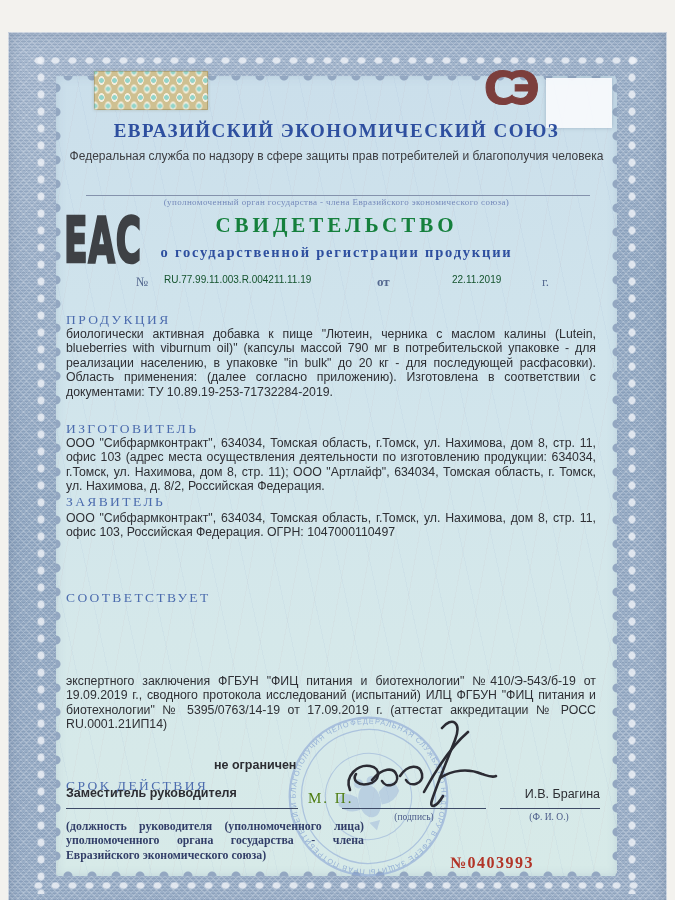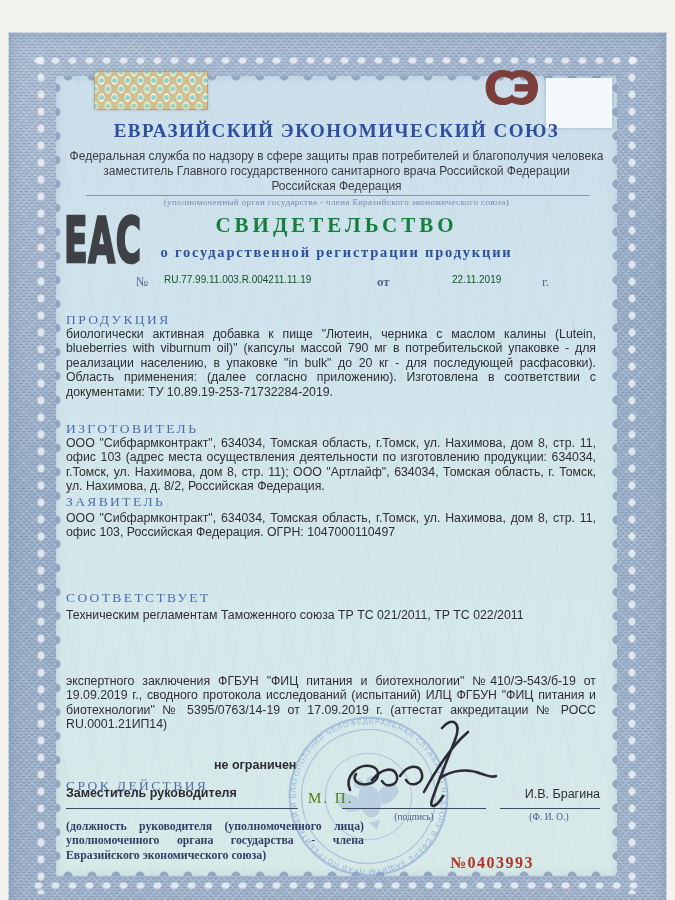--- a/index.html
+++ b/index.html
@@ -139,22 +139,20 @@
   <div class="scal r"></div>
   <div class="scal t"></div>
   <div class="scal b"></div>
 
   <div class="abs holo"></div>
   <div class="abs white-rect"></div>
   <div class="abs se-logo">СЭ</div>
 
   <div class="abs center union-title">ЕВРАЗИЙСКИЙ ЭКОНОМИЧЕСКИЙ СОЮЗ</div>
   <div class="abs center auth auth1">Федеральная служба по надзору в сфере защиты прав потребителей и благополучия человека</div>
-  <div class="abs center auth auth2">заместитель Главного государственного санитарного врача Российской Федерации</div>
-  <div class="abs center auth auth3">Российская Федерация</div>
   <div class="abs divider"></div>
   <div class="abs center auth-note">(уполномоченный орган государства - члена Евразийского экономического союза)</div>
 
   <div class="abs eac">ЕАС</div>
   <div class="abs center doc-title">СВИДЕТЕЛЬСТВО</div>
   <div class="abs center doc-subtitle">о государственной регистрации продукции</div>
 
   <div class="abs numline-label no-label">№</div>
   <div class="abs numline-val reg-number">RU.77.99.11.003.R.004211.11.19</div>
   <div class="abs numline-label ot-label">от</div>
@@ -164,21 +162,20 @@
   <div class="abs sec-head h-product">ПРОДУКЦИЯ</div>
   <div class="abs body-text t-product">биологически активная добавка к пище "Лютеин, черника с маслом калины (Lutein, blueberries with viburnum oil)" (капсулы массой 790 мг в потребительской упаковке - для реализации населению, в упаковке "in bulk" до 20 кг - для последующей расфасовки). Область применения: (далее согласно приложению). Изготовлена в соответствии с документами: ТУ 10.89.19-253-71732284-2019.</div>
 
   <div class="abs sec-head h-manuf">ИЗГОТОВИТЕЛЬ</div>
   <div class="abs body-text t-manuf">ООО "Сибфармконтракт", 634034, Томская область, г.Томск, ул. Нахимова, дом 8, стр. 11, офис 103 (адрес места осуществления деятельности по изготовлению продукции: 634034, г.Томск, ул. Нахимова, дом 8, стр. 11); ООО "Артлайф", 634034, Томская область, г. Томск, ул. Нахимова, д. 8/2, Российская Федерация.</div>
 
   <div class="abs sec-head h-appl">ЗАЯВИТЕЛЬ</div>
   <div class="abs body-text t-appl">ООО "Сибфармконтракт", 634034, Томская область, г.Томск, ул. Нахимова, дом 8, стр. 11, офис 103, Российская Федерация. ОГРН: 1047000110497</div>
 
   <div class="abs sec-head h-conf">СООТВЕТСТВУЕТ</div>
-  <div class="abs body-text t-conf">Техническим регламентам Таможенного союза ТР ТС 021/2011, ТР ТС 022/2011</div>
 
   <div class="abs body-text t-basis">экспертного заключения ФГБУН "ФИЦ питания и биотехнологии" №410/Э-543/б-19 от 19.09.2019 г., сводного протокола исследований (испытаний) ИЛЦ ФГБУН "ФИЦ питания и биотехнологии" № 5395/0763/14-19 от 17.09.2019 г. (аттестат аккредитации № РОСС RU.0001.21ИП14)</div>
 
   <div class="abs sec-head h-valid">СРОК ДЕЙСТВИЯ</div>
   <div class="abs valid-value">не ограничен</div>
 
   <svg class="abs stamp" viewBox="0 0 180 180">
     <circle cx="90" cy="90" r="86" fill="none" stroke="#8fa9d6" stroke-width="2.4" opacity=".8"></circle>
     <circle cx="90" cy="90" r="73" fill="none" stroke="#8fa9d6" stroke-width="1.4" opacity=".75"></circle>
     <circle cx="90" cy="90" r="47" fill="none" stroke="#8fa9d6" stroke-width="1.2" opacity=".65"></circle>

